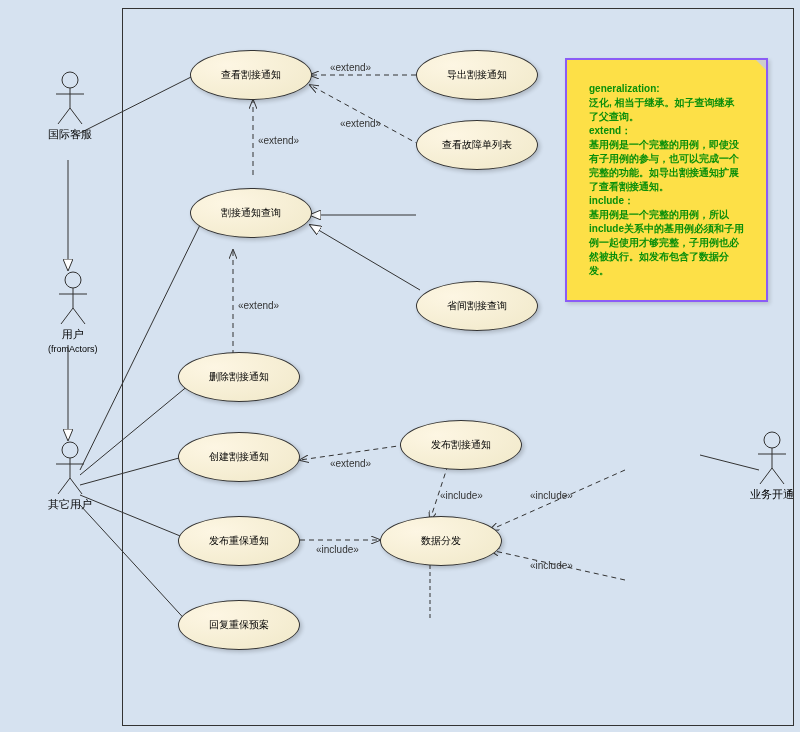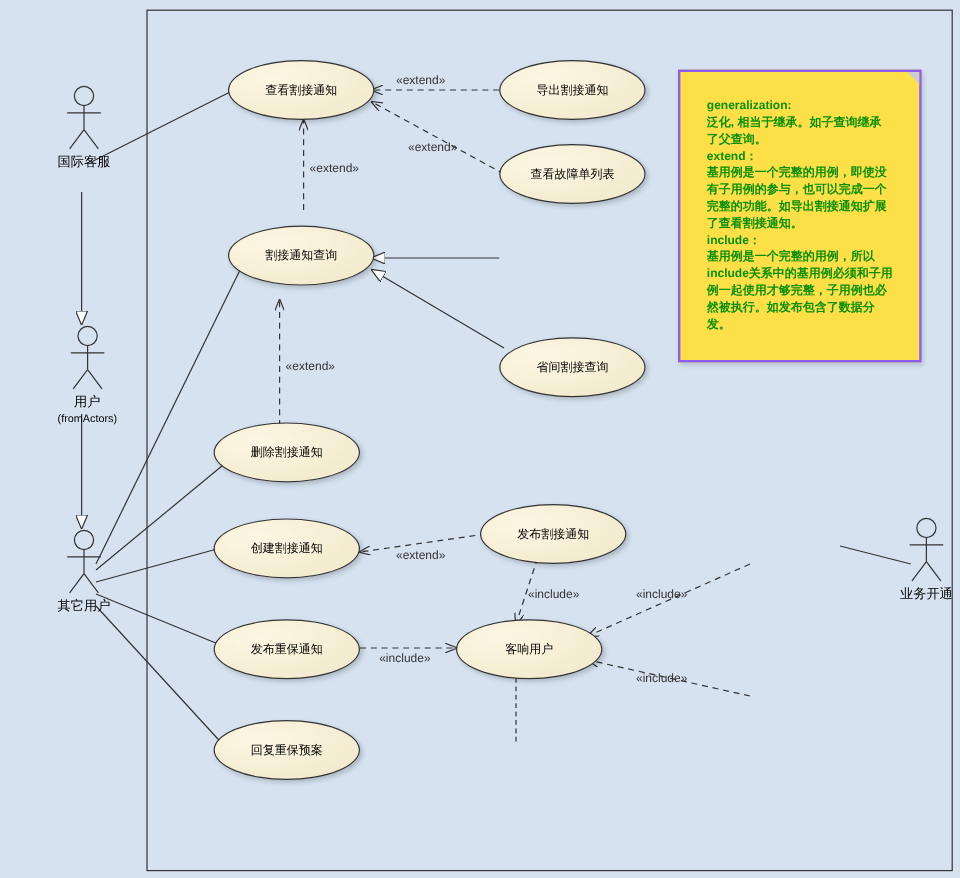--- a/index.html
+++ b/index.html
@@ -105,21 +105,21 @@
 
 <div class="usecase" style="left:190px;top:50px;width:120px;height:48px">查看割接通知</div>
 <div class="usecase" style="left:416px;top:50px;width:120px;height:48px">导出割接通知</div>
 <div class="usecase" style="left:416px;top:120px;width:120px;height:48px">查看故障单列表</div>
 <div class="usecase" style="left:190px;top:188px;width:120px;height:48px">割接通知查询</div>
 <div class="usecase" style="left:416px;top:281px;width:120px;height:48px">省间割接查询</div>
 <div class="usecase" style="left:178px;top:352px;width:120px;height:48px">删除割接通知</div>
 <div class="usecase" style="left:178px;top:432px;width:120px;height:48px">创建割接通知</div>
 <div class="usecase" style="left:400px;top:420px;width:120px;height:48px">发布割接通知</div>
 <div class="usecase" style="left:178px;top:516px;width:120px;height:48px">发布重保通知</div>
-<div class="usecase" style="left:380px;top:516px;width:120px;height:48px">客响用户</div>
+<div class="usecase" style="left:380px;top:516px;width:120px;height:48px">数据分发</div>
 <div class="usecase" style="left:178px;top:600px;width:120px;height:48px">回复重保预案</div>
 
 <div class="stereo" style="left:330px;top:62px">«extend»</div>
 <div class="stereo" style="left:340px;top:118px">«extend»</div>
 <div class="stereo" style="left:258px;top:135px">«extend»</div>
 <div class="stereo" style="left:238px;top:300px">«extend»</div>
 <div class="stereo" style="left:330px;top:458px">«extend»</div>
 <div class="stereo" style="left:440px;top:490px">«include»</div>
 <div class="stereo" style="left:316px;top:544px">«include»</div>
 <div class="stereo" style="left:530px;top:490px">«include»</div>

